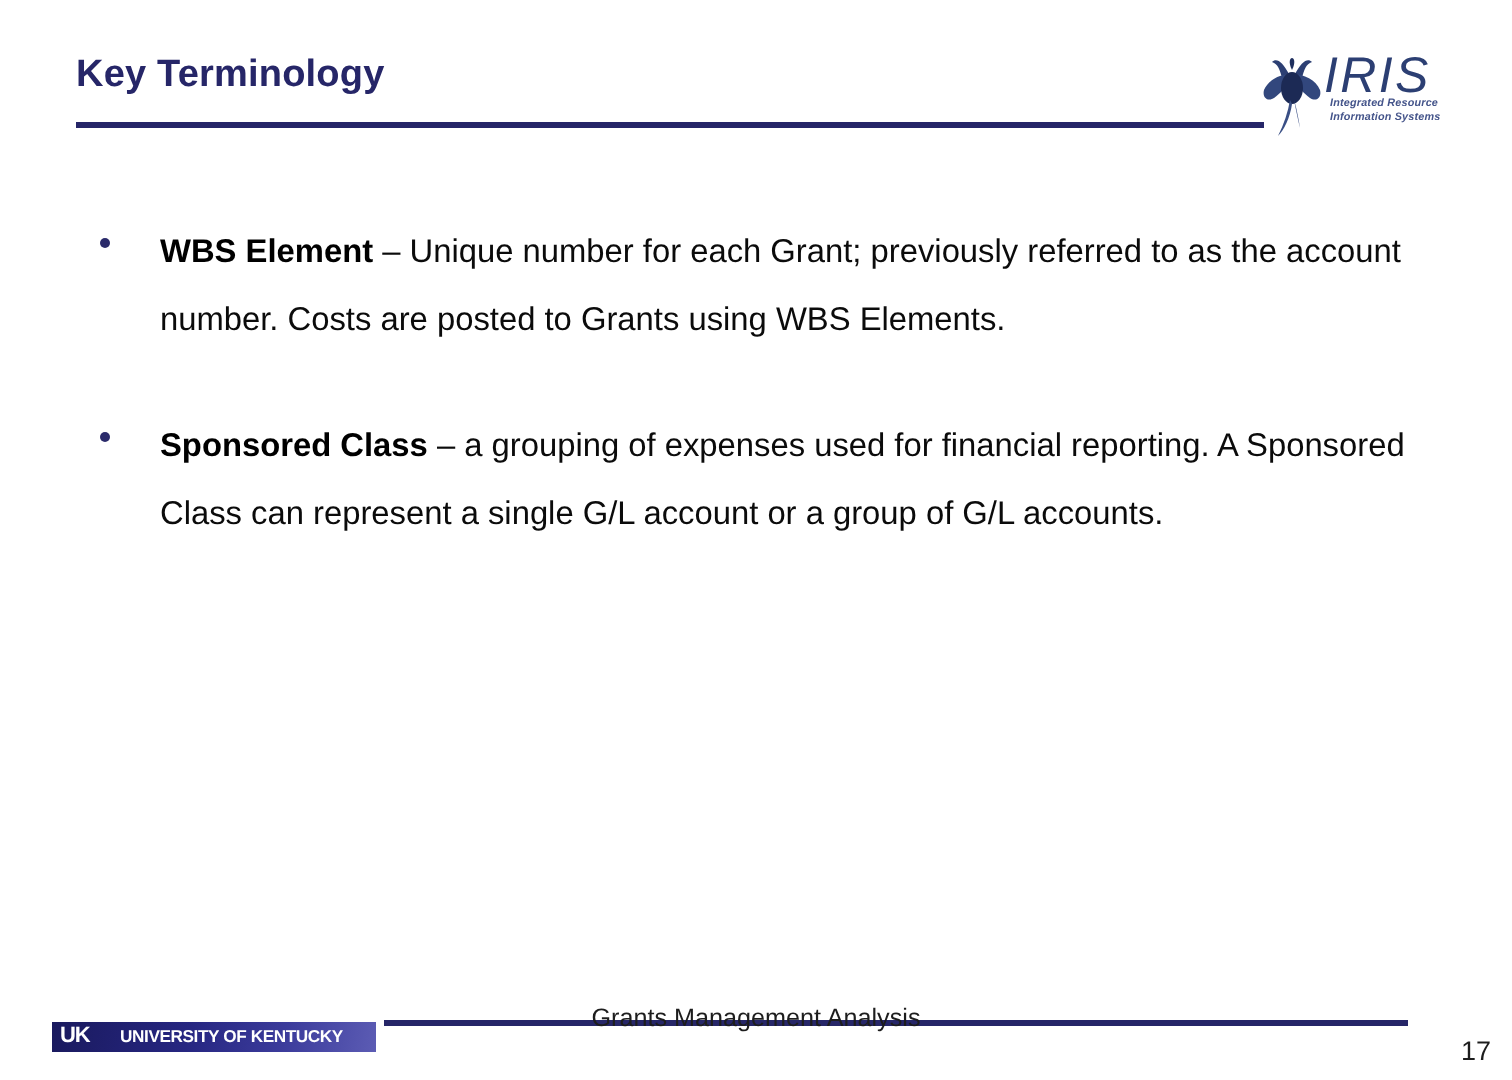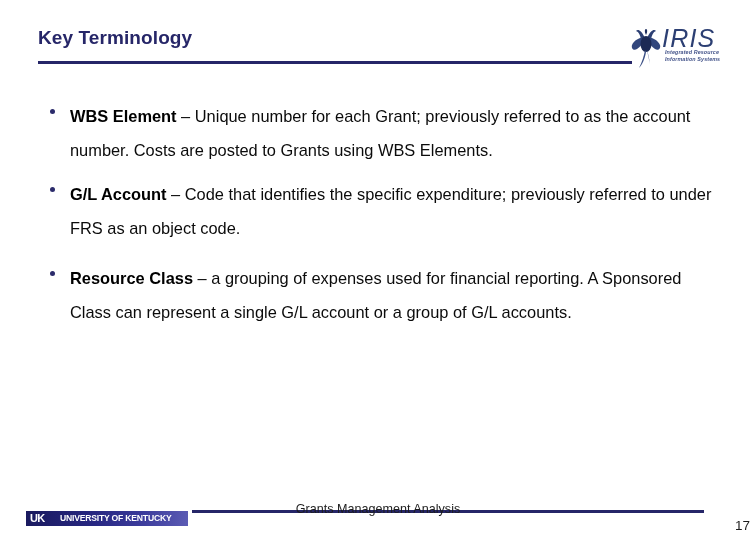--- a/index.html
+++ b/index.html
@@ -103,21 +103,21 @@
   .bullet-dot {
     position: absolute;
     left: 2px;
     top: 9px;
     width: 5px;
     height: 5px;
     border-radius: 50%;
     background: #2b2b6b;
   }
   .bullet-text {
-    margin: 4px;
+    margin: 14px;
     padding-left: 18px;
     font-size: 16.4px;
     color: #0b0b0b;
     line-height: 33.5px;
     text-align: left;
   }
   .bullet-text .lead {
     font-weight: bold;
     color: #000000;
   }
@@ -176,21 +176,21 @@
     width: 756px;
     text-align: center;
     font-size: 12.6px;
     color: #1d1d1d;
   }
   .page-number {
     position: absolute;
     left: 726px;
     top: 18px;
     width: 24px;
-    text-align: right;
+    text-align: center;
     font-size: 13.5px;
     color: #1d1d1d;
   }
 </style>
 </head>
 <body>
 
 <div class="slide">
 
   <div class="header">
@@ -216,30 +216,26 @@
     </div>
   </div>
 
   <div class="body-area">
 
     <div class="bullet-block">
       <span class="bullet-dot"></span>
       <p class="bullet-text"><span class="lead">WBS Element</span><span> – Unique number for each Grant; previously referred to as the account number.  Costs are posted to Grants using WBS Elements.</span></p>
     </div>
 
+
+    <div class="gap-sm"></div>
+
     <div class="bullet-block">
       <span class="bullet-dot"></span>
-      <p class="bullet-text"><span class="lead">G/L Account</span><span> – Code that identifies the specific expenditure; previously referred to under FRS as an object code.</span></p>
-    </div>
-
-    <div class="gap-sm"></div>
-
-    <div class="bullet-block">
-      <span class="bullet-dot"></span>
-      <p class="bullet-text"><span class="lead">Resource Class</span><span> – a grouping of expenses used for financial reporting.   A Sponsored Class can represent a single G/L account or a group of G/L accounts.</span></p>
+      <p class="bullet-text"><span class="lead">Sponsored Class</span><span> – a grouping of expenses used for financial reporting.   A Sponsored Class can represent a single G/L account or a group of G/L accounts.</span></p>
     </div>
 
   </div>
 
   <div class="footer">
     <div class="uk-logo">
       <span class="uk-mark">UK</span>
       <span class="uk-name">UNIVERSITY OF KENTUCKY</span>
     </div>
     <div class="footer-rule"></div>

